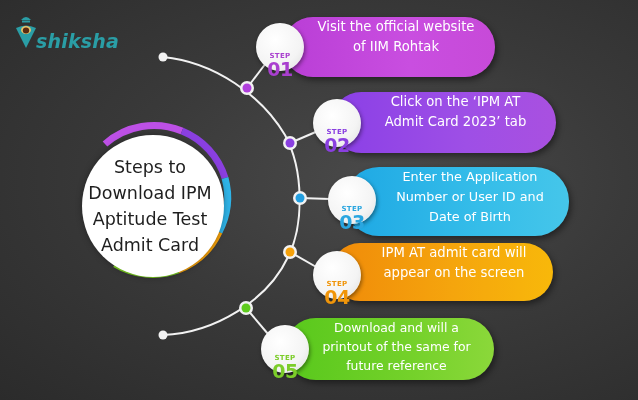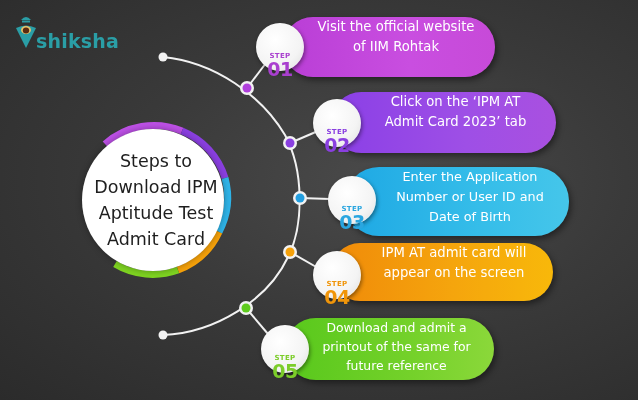--- a/index.html
+++ b/index.html
@@ -1,35 +1,35 @@
 <!DOCTYPE html>
 <html><head>
 <meta charset="utf-8">
 <style>
   html, body { margin: 0; padding: 0; }
   body {
     width: 638px; height: 400px; overflow: hidden; position: relative;
     background: radial-gradient(ellipse at 60% 45%, #4a4a4a 0%, #3a3a3a 45%, #2b2b2b 100%);
     font-family: "DejaVu Sans", "Liberation Sans", sans-serif;
   }
-  .abs { position: absolute; }
+  .abs { position: absolute; font-style: italic; }
   
   .logo { left: 14px; top: 14px; width: 120px; height: 42px; }
   .logo-text {
     position: absolute; left: 22px; top: 16px;
     font-family: "DejaVu Sans", sans-serif; font-weight: bold;
     font-size: 19px; color: #2a9ea6; letter-spacing: 0.2px;
   }
   svg.connector { position: absolute; left: 0; top: 0; }
   
   .center-circle {
-    position: absolute; left: 82px; top: 129px; width: 142px; height: 142px;
+    position: absolute; left: 82px; top: 135px; width: 142px; height: 142px;
     border-radius: 50%; background: #ffffff;
     box-shadow: 0 0 6px rgba(0,0,0,0.35);
-    display: flex; align-items: center; justify-content: flex-end; text-align: center;
+    display: flex; align-items: center; justify-content: flex-start; text-align: center;
   }
   .center-title {
     font-family: "DejaVu Sans", sans-serif; color: #1e1e1e;
     font-size: 17.5px; line-height: 26px; width: 136px;
   }
   
   .pill {
     position: absolute; border-radius: 34px;
     display: flex; align-items: flex-start; justify-content: center; text-align: center;
     box-shadow: 2px 3px 6px rgba(0,0,0,0.45);
@@ -149,21 +149,21 @@
   </div>
 </div>
 <div class="pill pill-4">
   <div class="pill-text">
     <div>IPM AT admit card will</div>
     <div>appear on the screen</div>
   </div>
 </div>
 <div class="pill pill-5">
   <div class="pill-text">
-    <div>Download and admit a</div>
+    <div>Download and will a</div>
     <div>printout of the same for</div>
     <div>future reference</div>
   </div>
 </div>
 
 <div class="badge badge-1">
   <span class="badge-label">STEP</span>
   <span class="badge-num">01</span>
 </div>
 <div class="badge badge-2">

